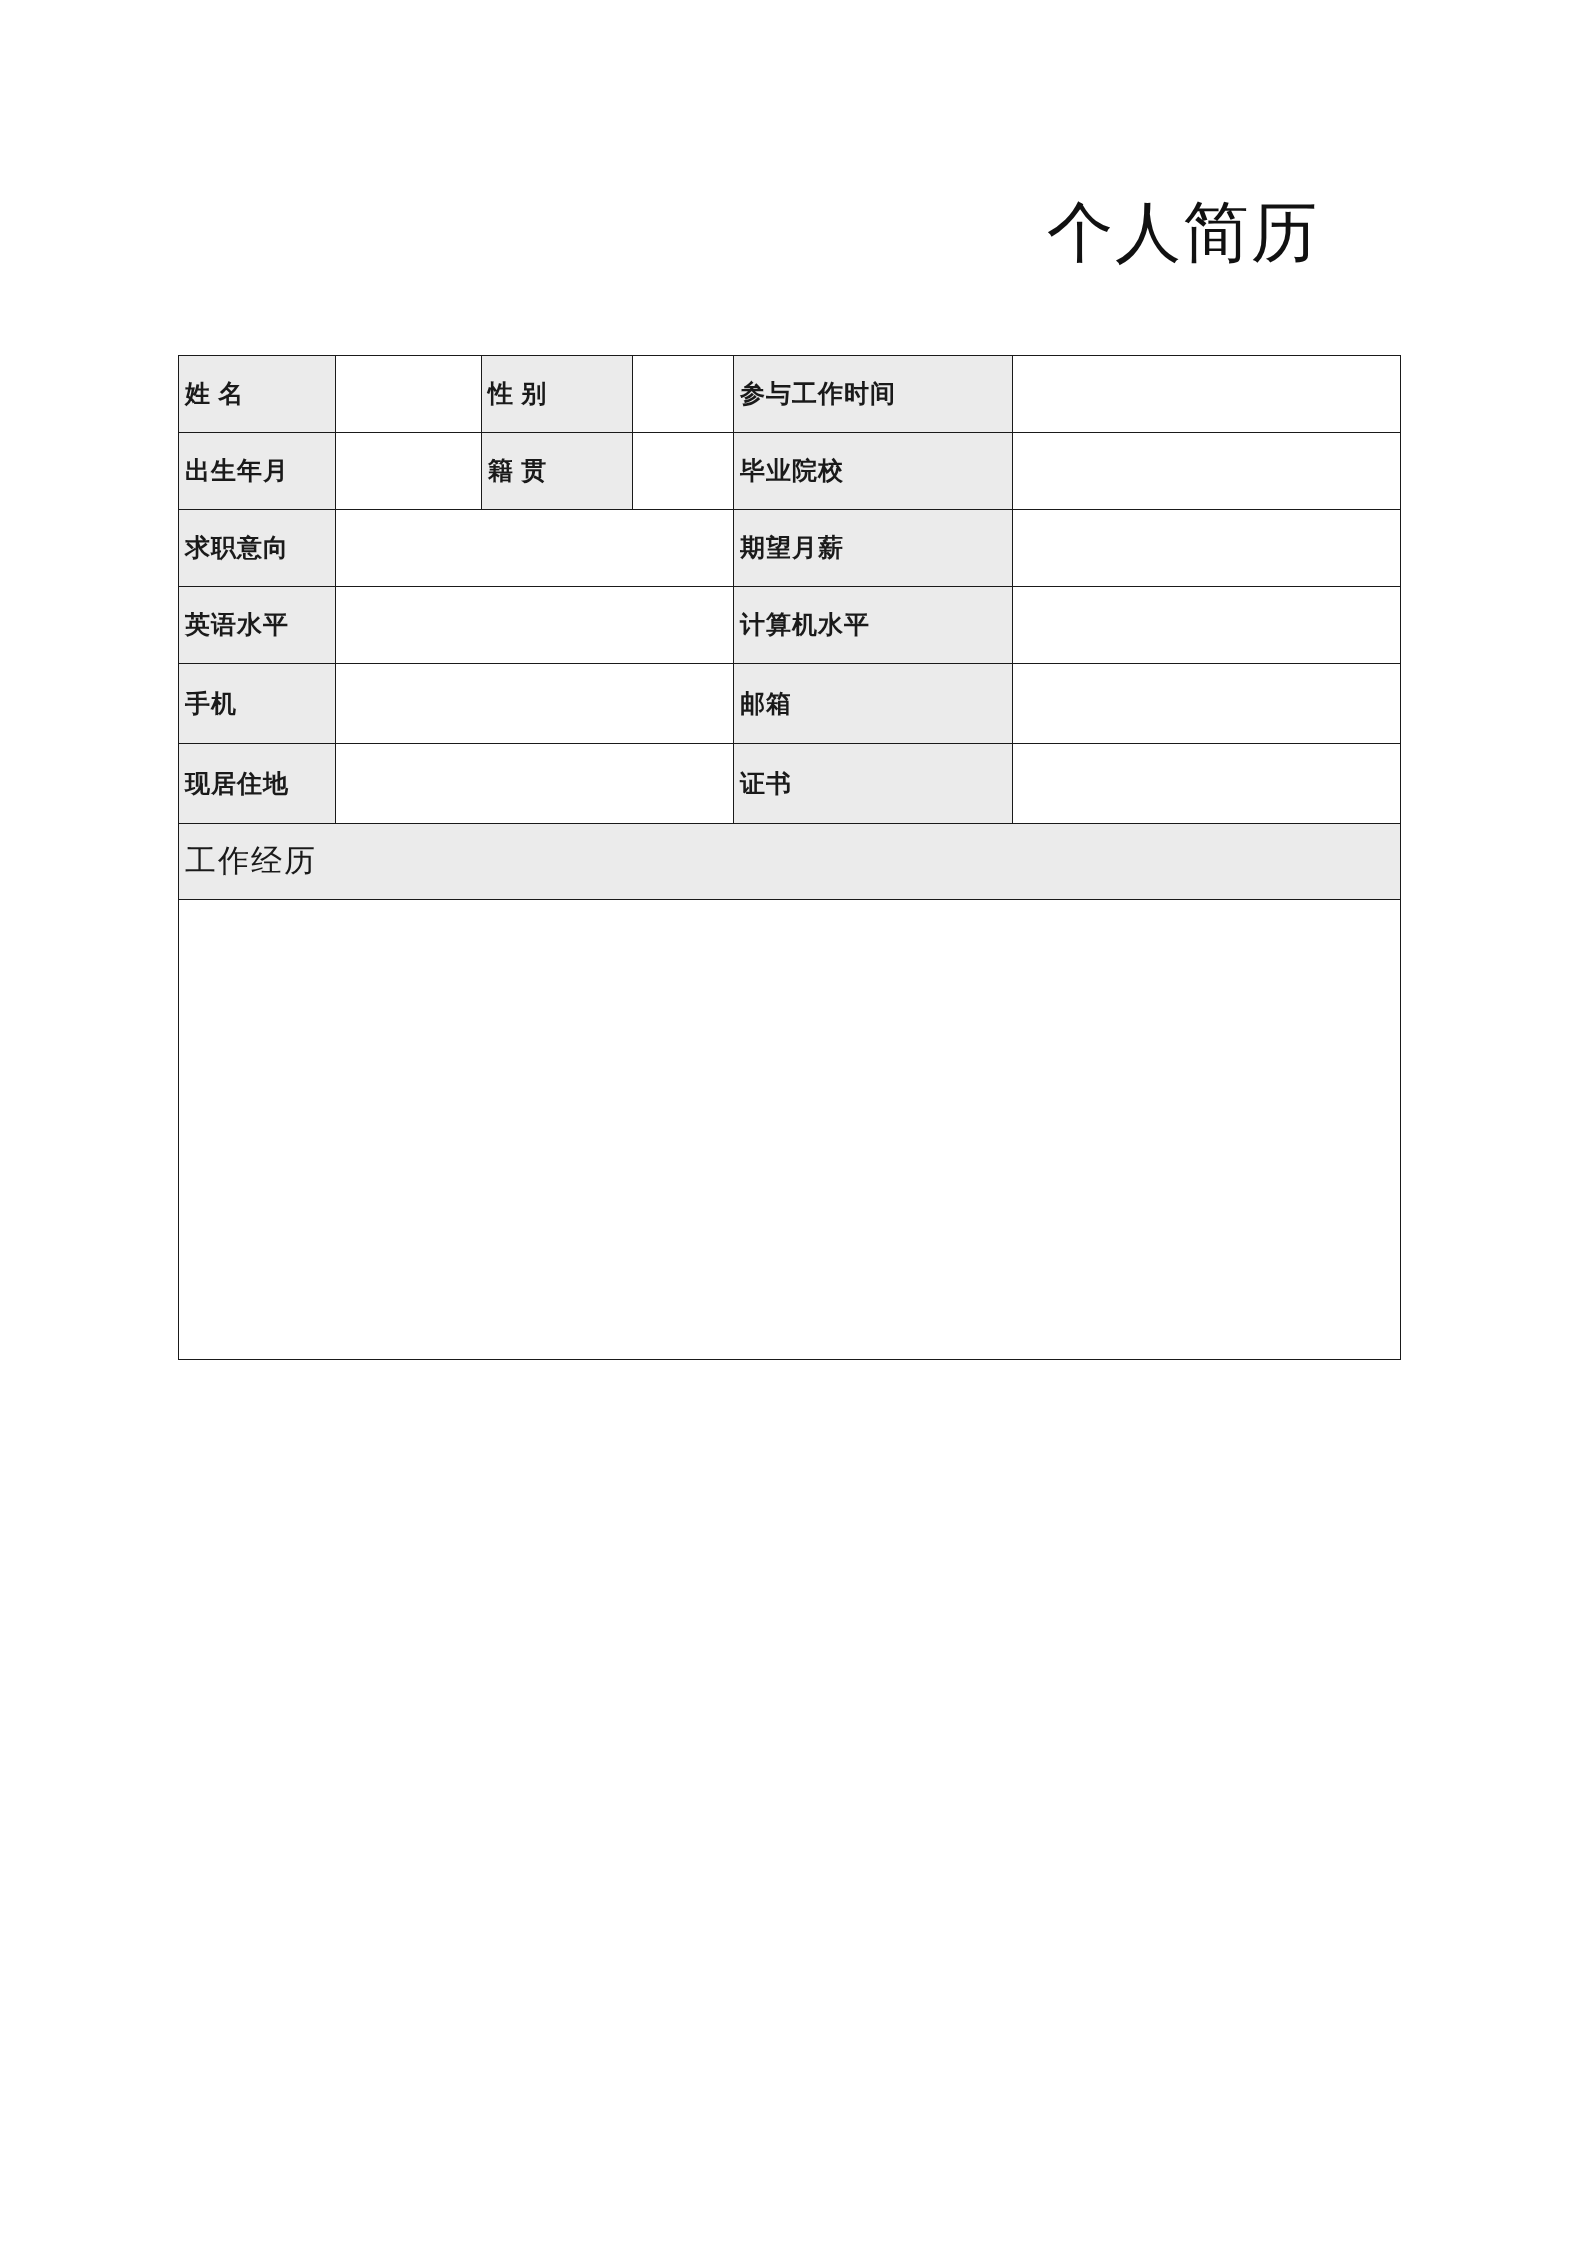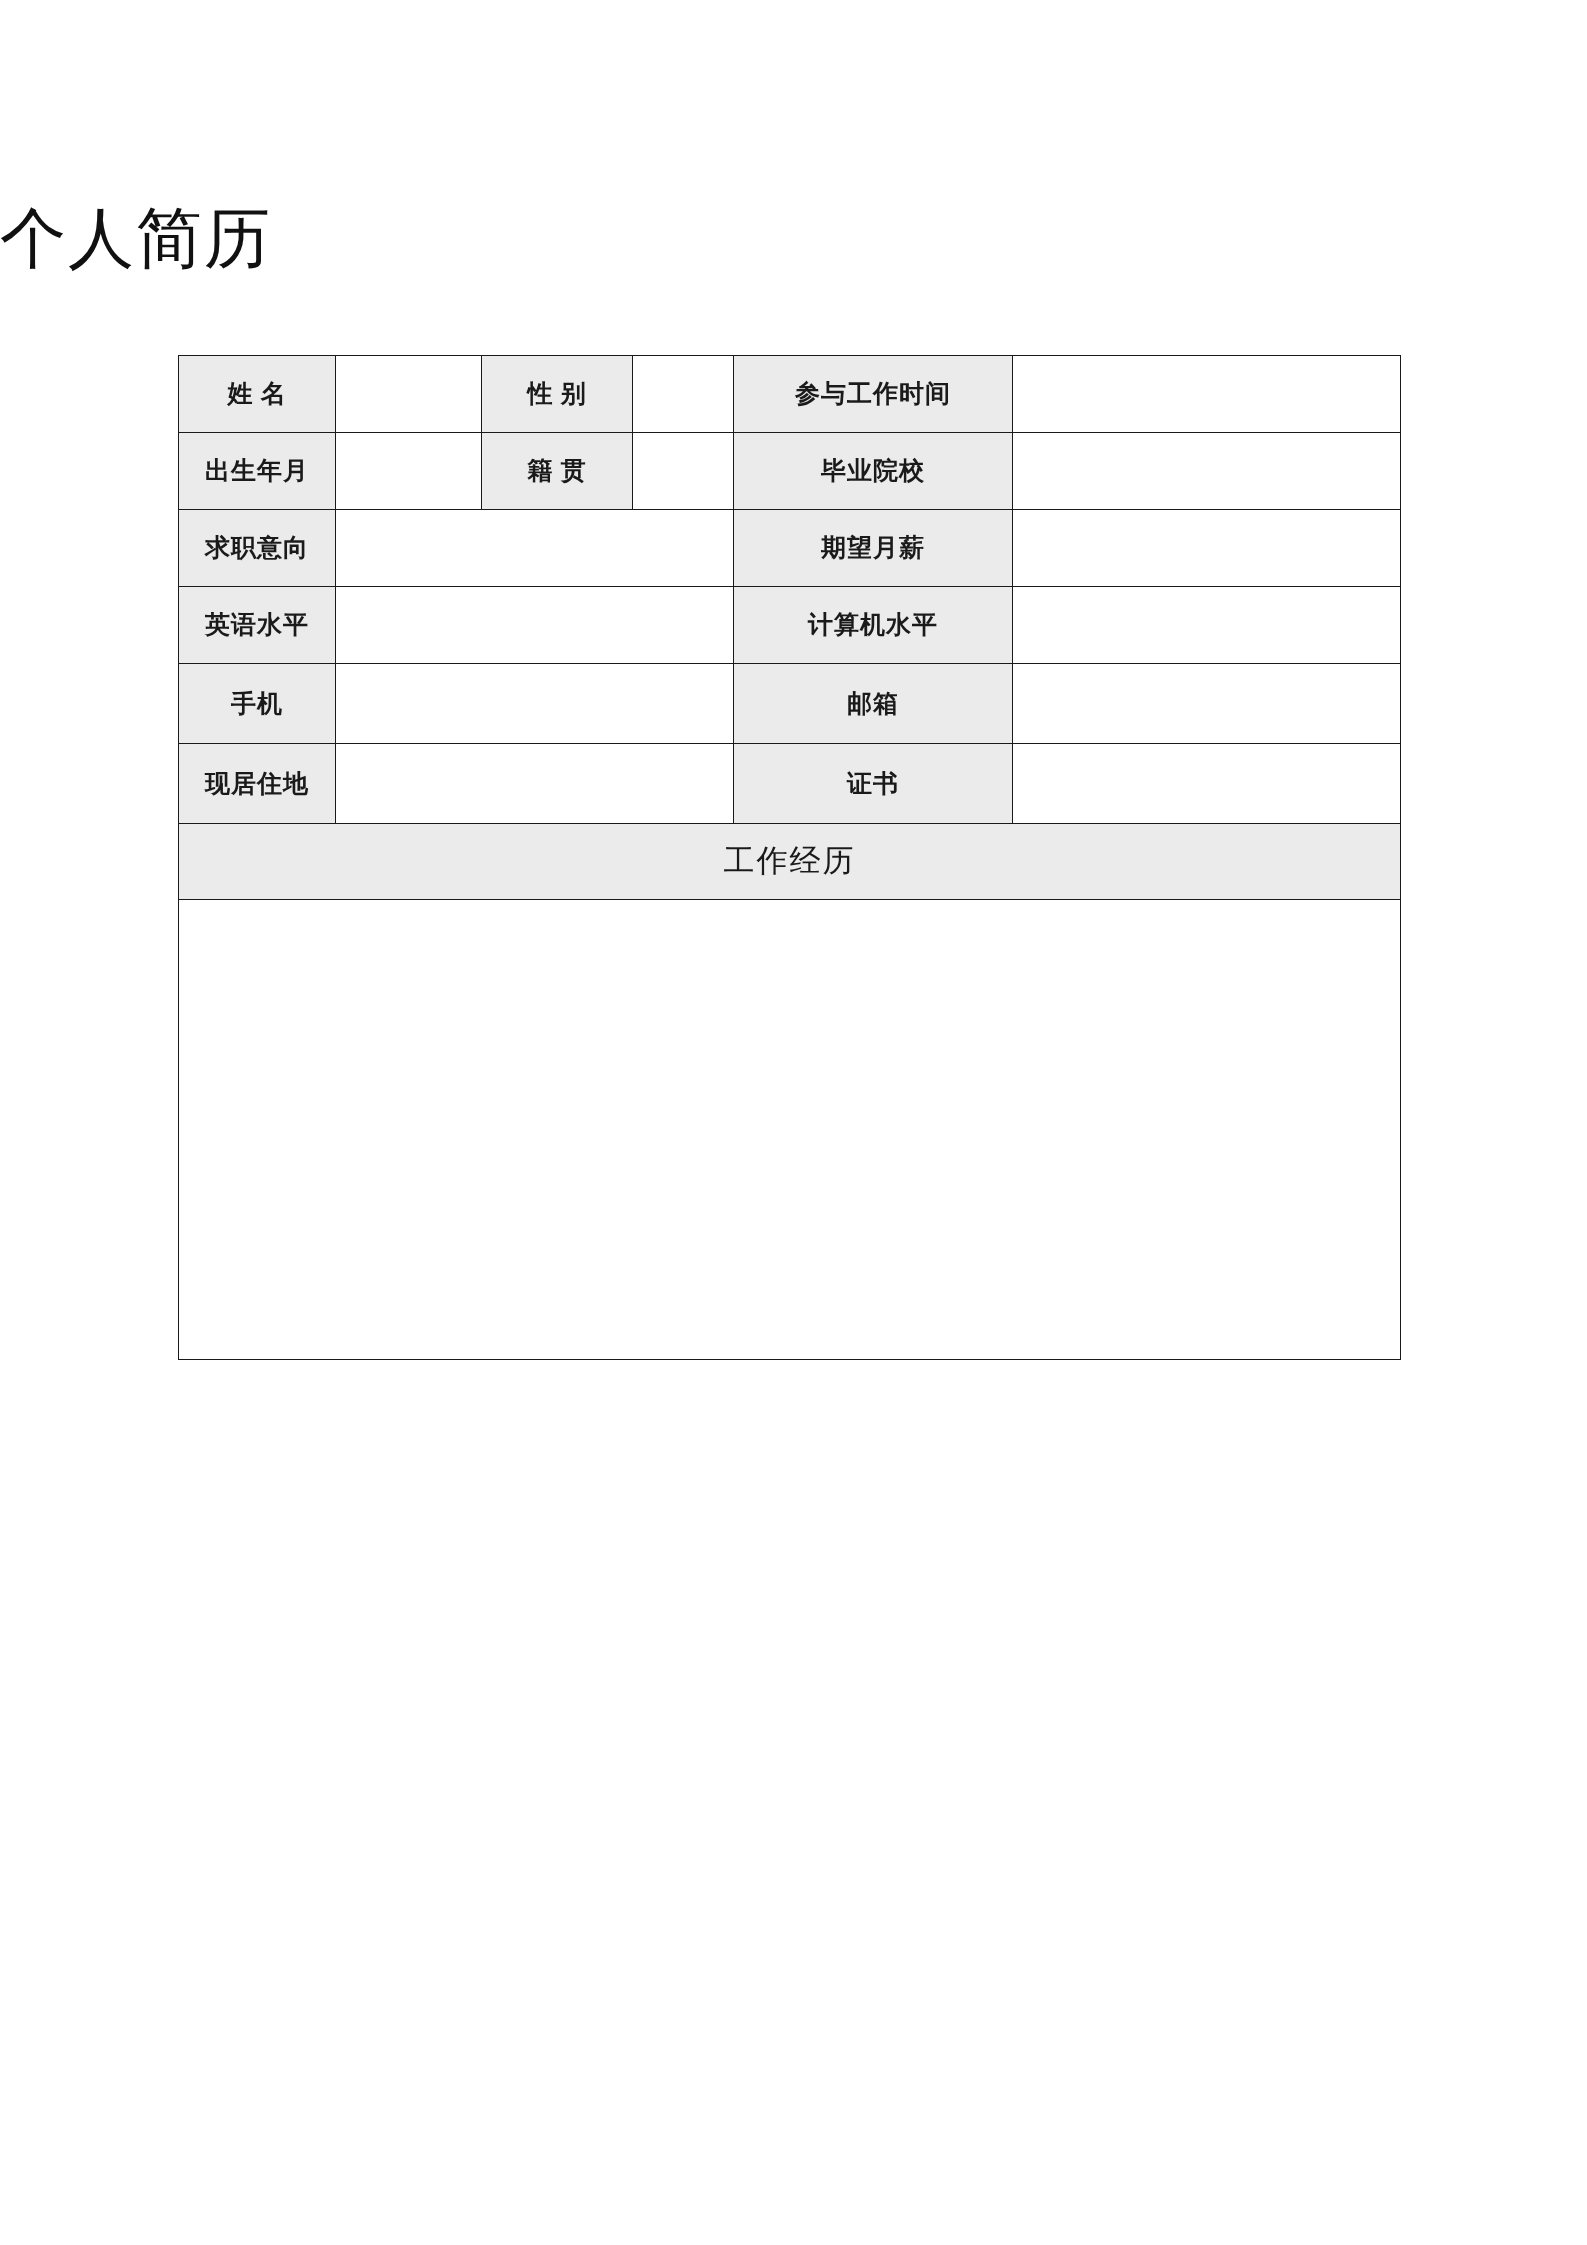--- a/index.html
+++ b/index.html
@@ -21,43 +21,42 @@
     width: 1587px;
     height: 2245px;
     background: #ffffff;
   }
 
   .doc-title {
     position: absolute;
     left: 0;
     top: 190px;
     width: 1319px;
-    text-align: left;
+    text-align: right;
     font-size: 66px;
     line-height: 86px;
     font-weight: 400;
     letter-spacing: 2px;
     font-family: "Liberation Serif", "DejaVu Serif", serif;
     color: #111111;
-    margin-top: 6px;
   }
 
   .resume-table {
     position: absolute;
     left: 178px;
     top: 355px;
     width: 1222px;
     border-collapse: collapse;
     table-layout: fixed;
   }
 
   .resume-table td {
     border: 1px solid #1a1a1a;
     padding: 0 6px;
-    text-align: center;
+    text-align: left;
     vertical-align: middle;
     font-size: 25px;
     line-height: 1.25;
     font-family: "Liberation Serif", "DejaVu Serif", serif;
     color: #1a1a1a;
     background: #ffffff;
     height: 77px;
   }
 
   .resume-table td.label {

